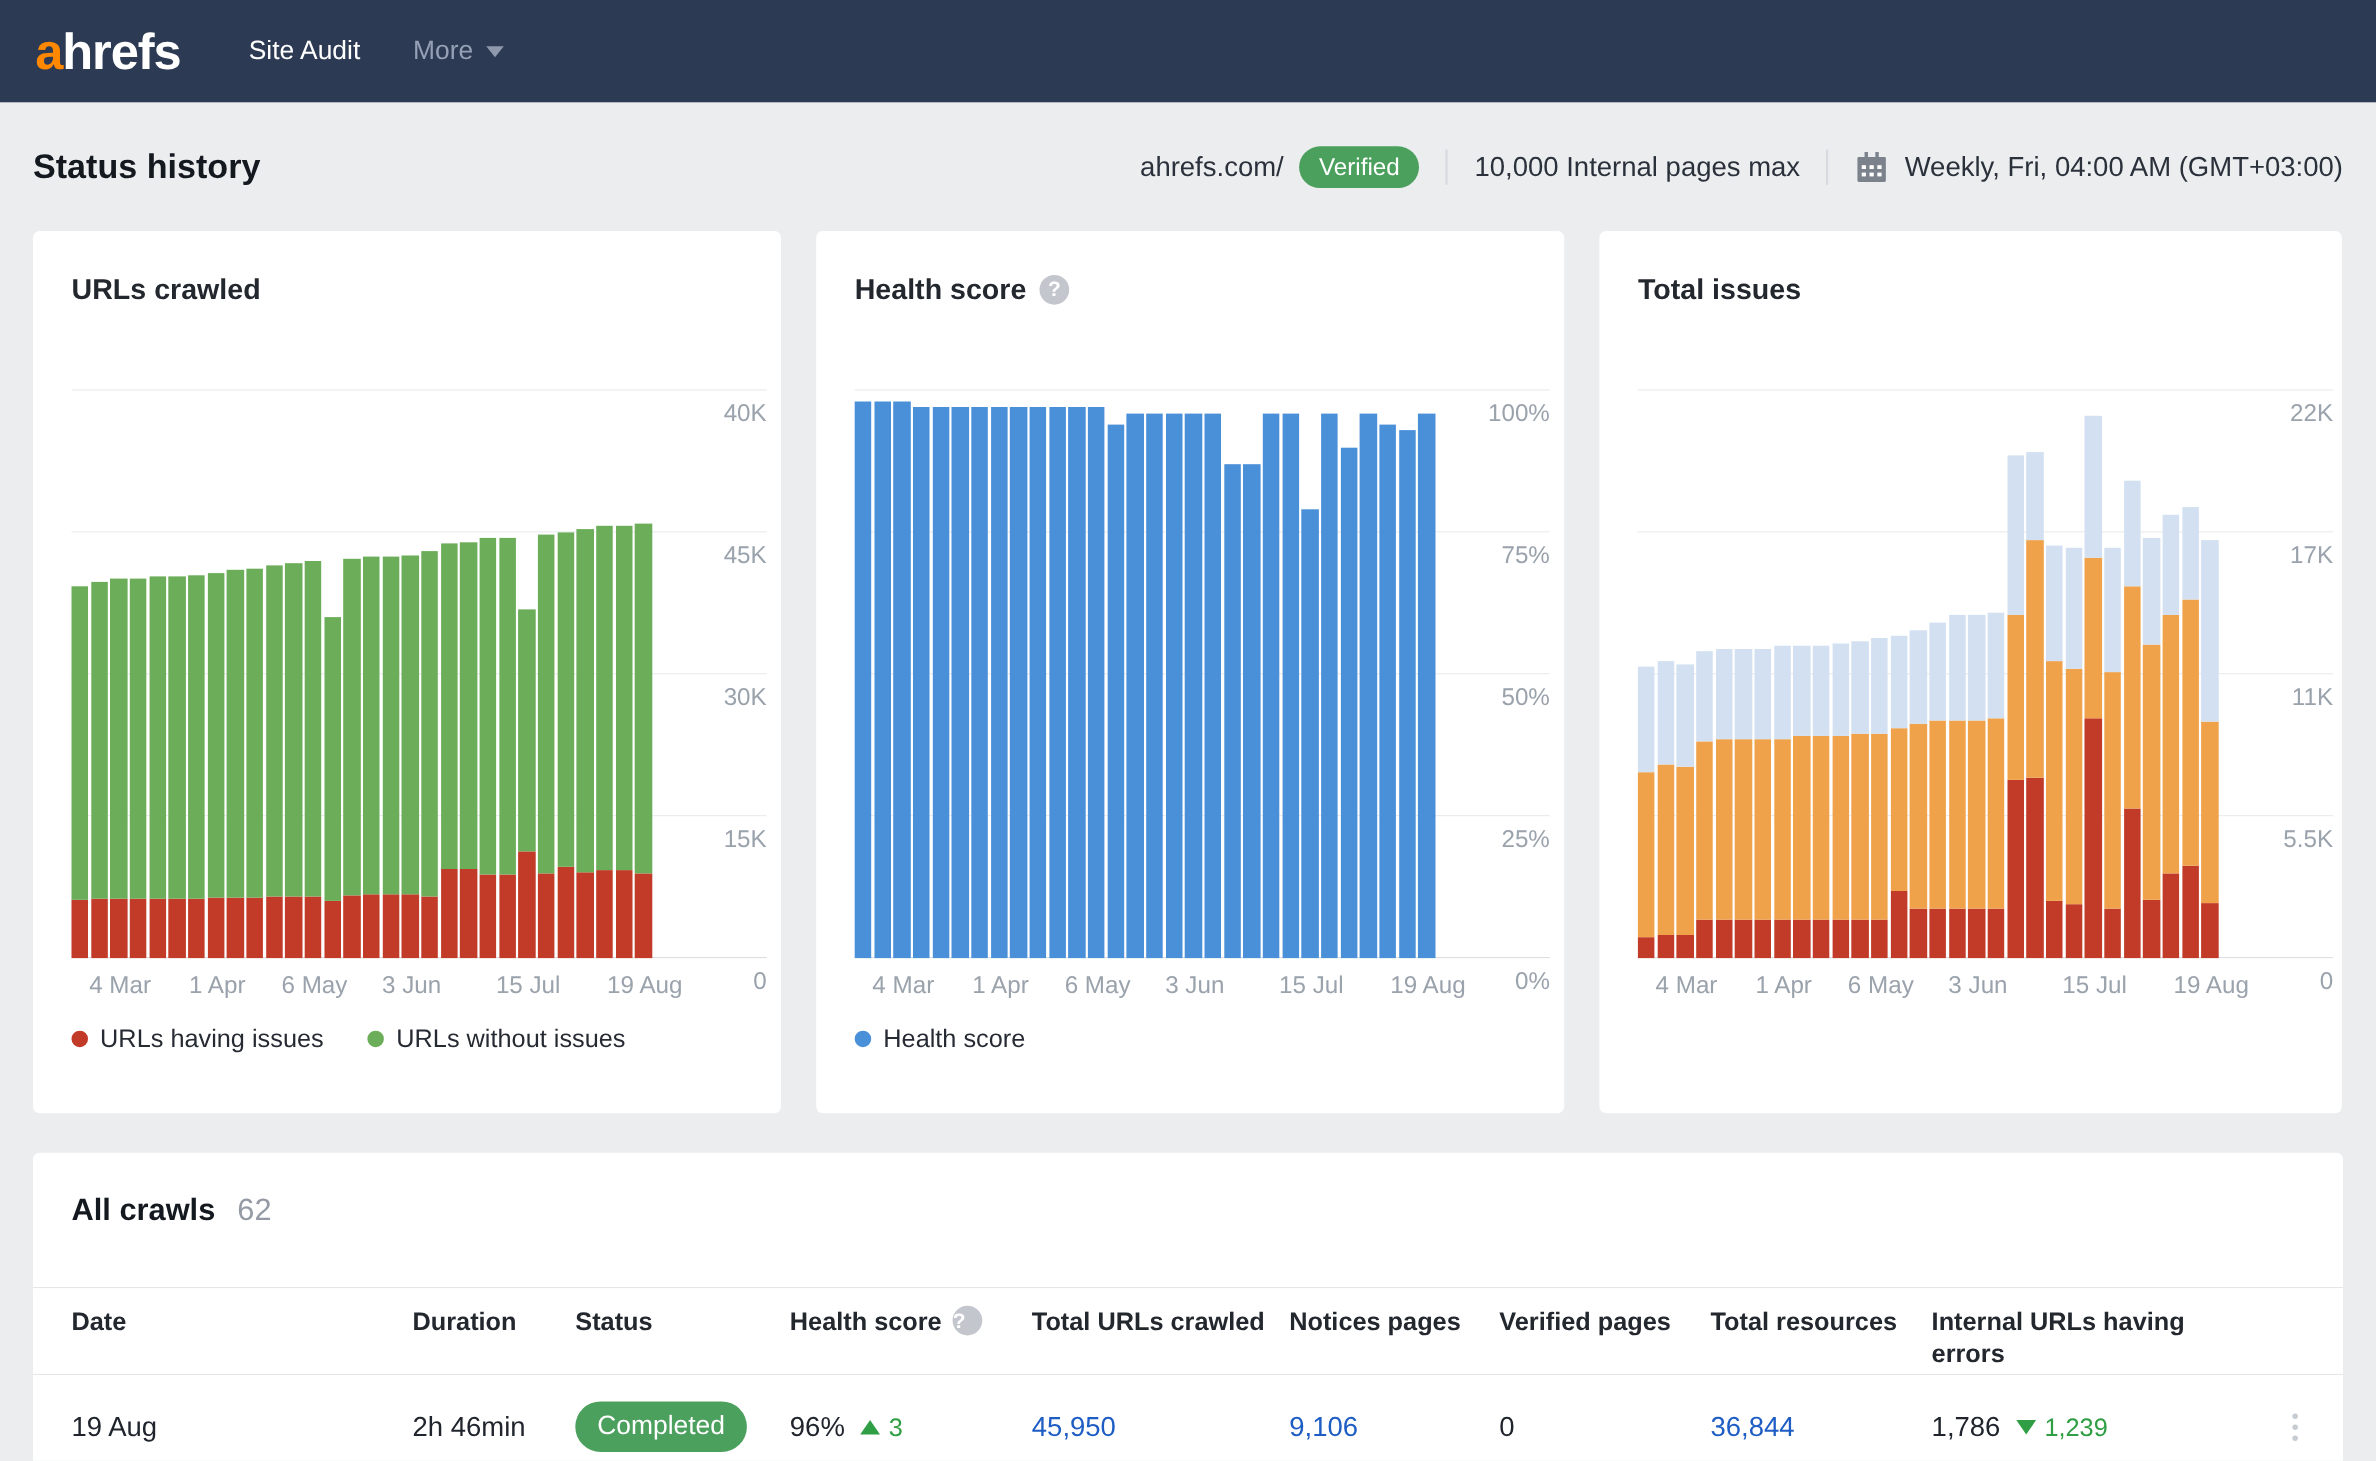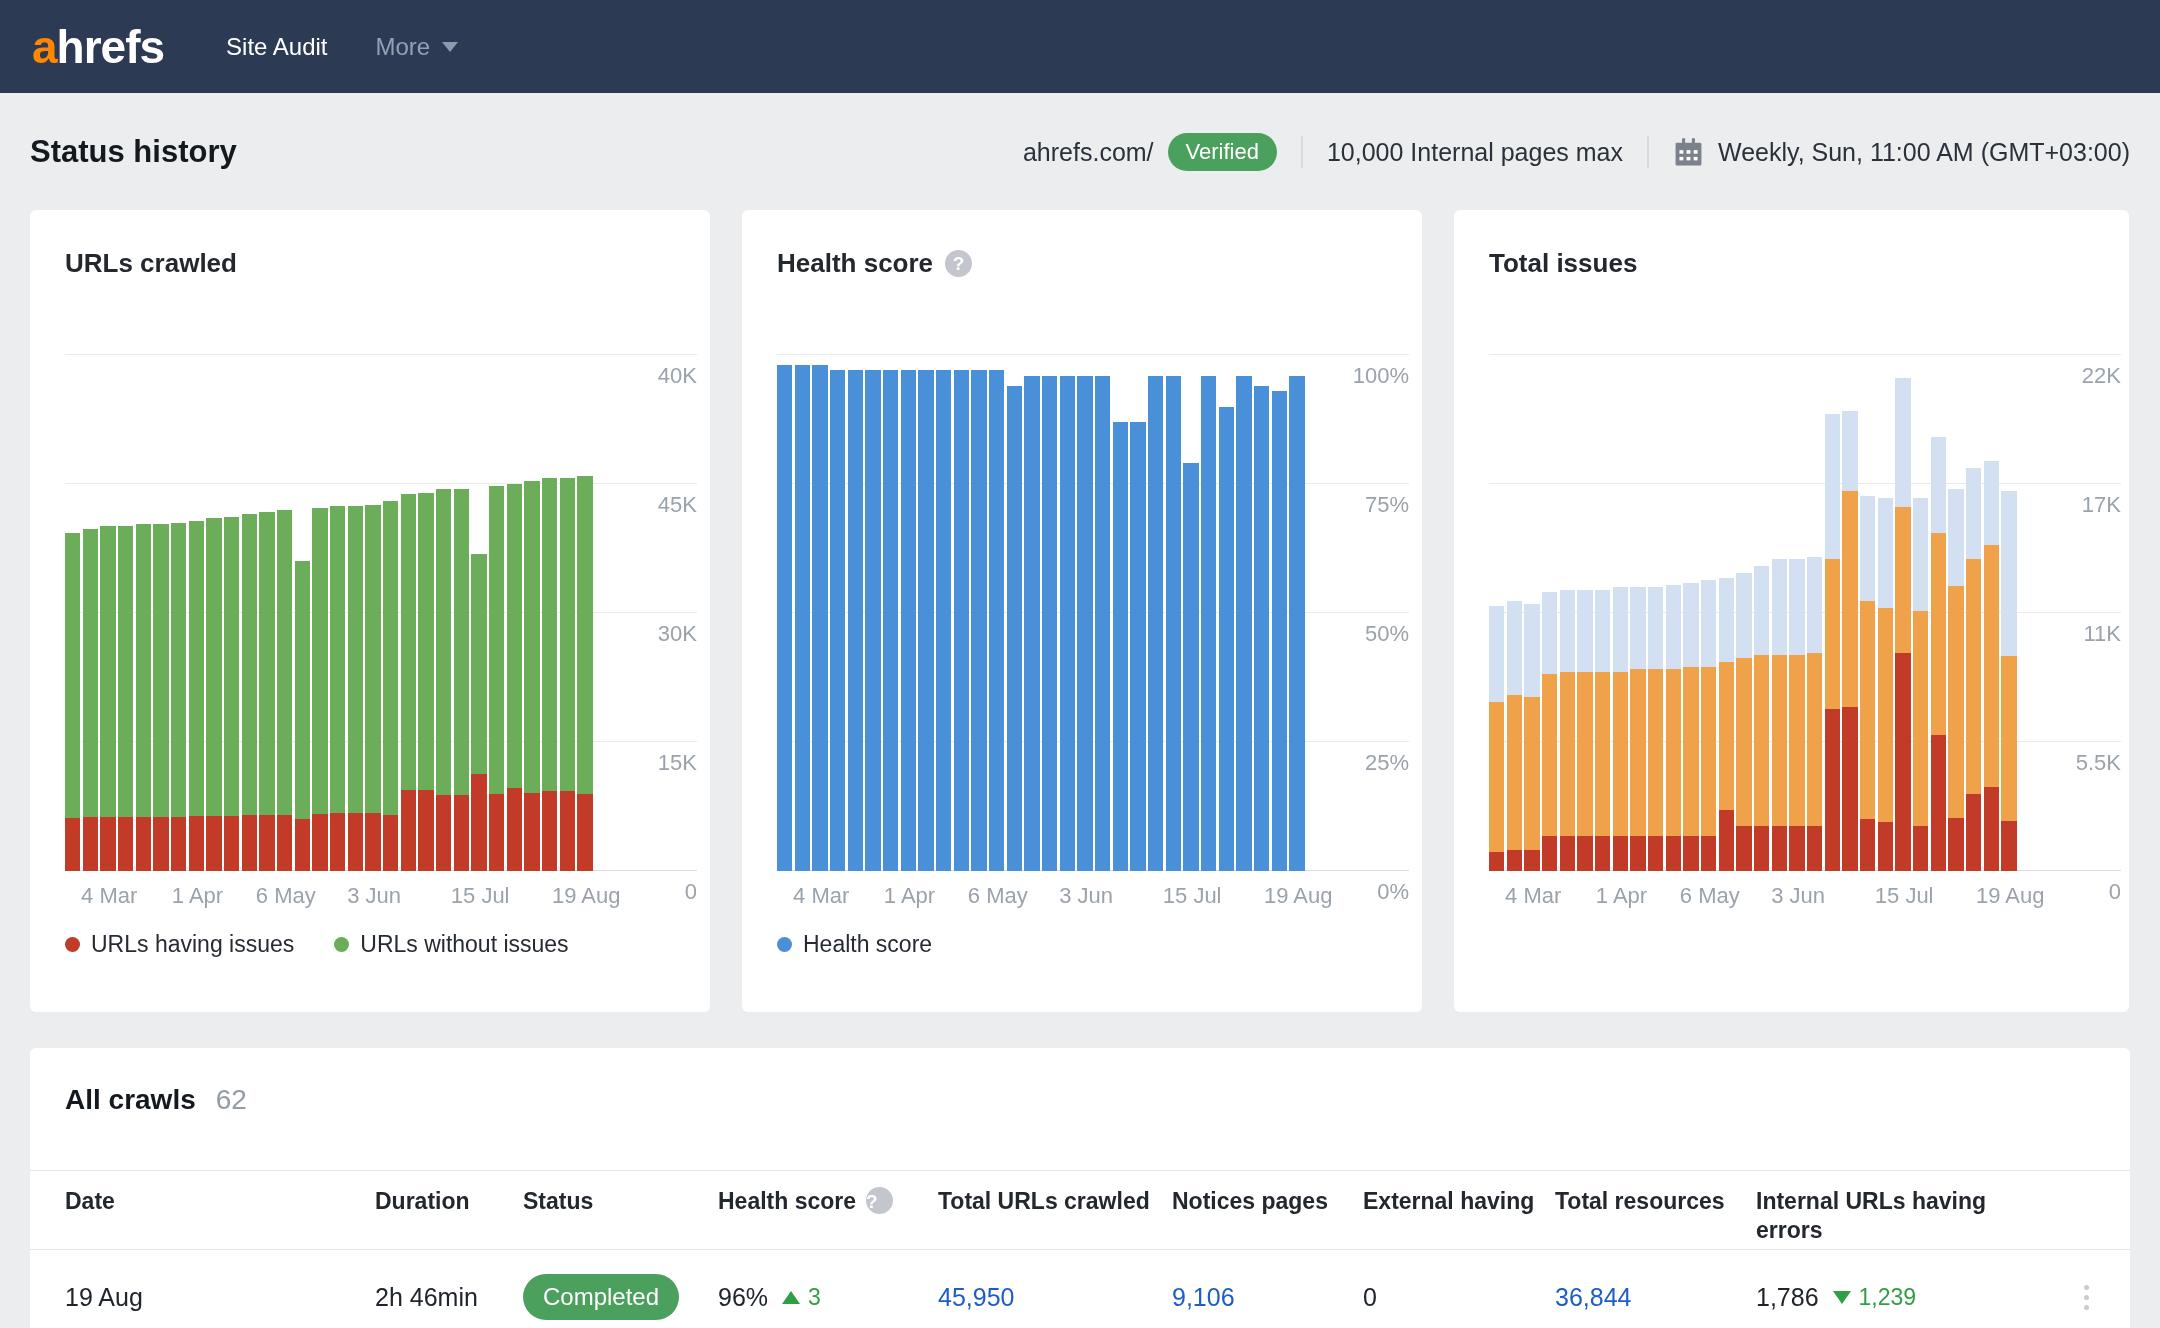--- a/index.html
+++ b/index.html
@@ -94,21 +94,21 @@
           <g fill="#fff">
             <rect x="5" y="10.2" width="3" height="2.7"></rect>
             <rect x="10.5" y="10.2" width="3" height="2.7"></rect>
             <rect x="16" y="10.2" width="3" height="2.7"></rect>
             <rect x="5" y="15.4" width="3" height="2.7"></rect>
             <rect x="10.5" y="15.4" width="3" height="2.7"></rect>
             <rect x="16" y="15.4" width="3" height="2.7"></rect>
           </g>
         </svg>
     </span>
-    <span>Weekly, Sun, 11:00 AM (GMT+03:00)</span>
+    <span>Weekly, Fri, 04:00 AM (GMT+03:00)</span>
   </div>
 </header>
 
 <main class="cards">
   <section class="card chart-card">
     <h2 class="chart-title">
         <span>URLs crawled</span>
       </h2>
     <div class="plot">
         <div class="gridline" style="bottom: 516px;"></div>
@@ -393,21 +393,21 @@
         <span>Health score</span>
         <span class="qicon">?</span>
       </div>
     <div class="thead-cell">
         <span>Total URLs crawled</span>
       </div>
     <div class="thead-cell">
         <span>Notices pages</span>
       </div>
     <div class="thead-cell">
-        <span>External having</span>
+        <span>Verified pages</span>
       </div>
     <div class="thead-cell">
         <span>Total resources</span>
       </div>
     <div class="thead-cell">
         <span>Internal URLs having errors</span>
       </div>
     <div class="thead-cell"></div>
   </div>
   <div class="trow grid">

